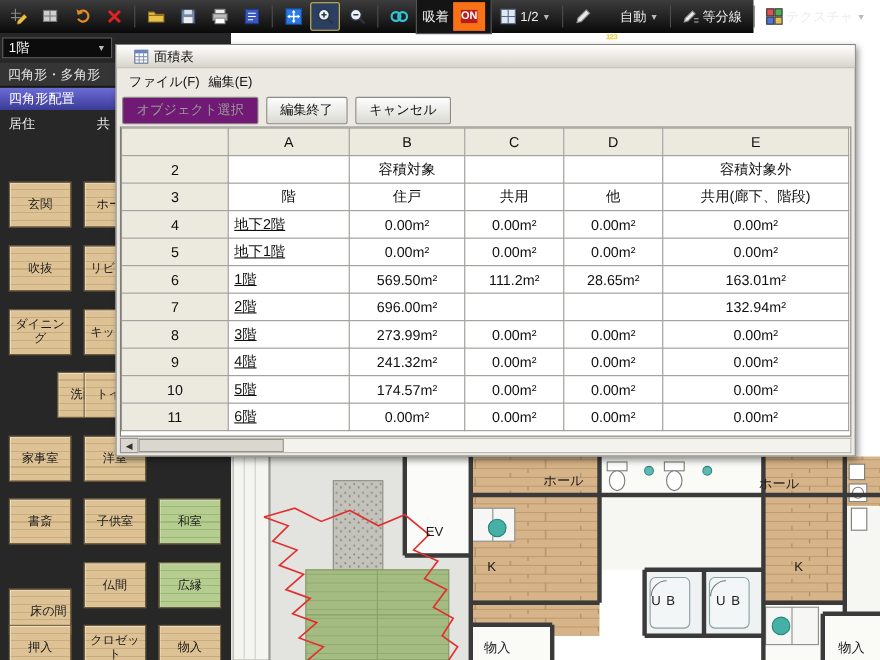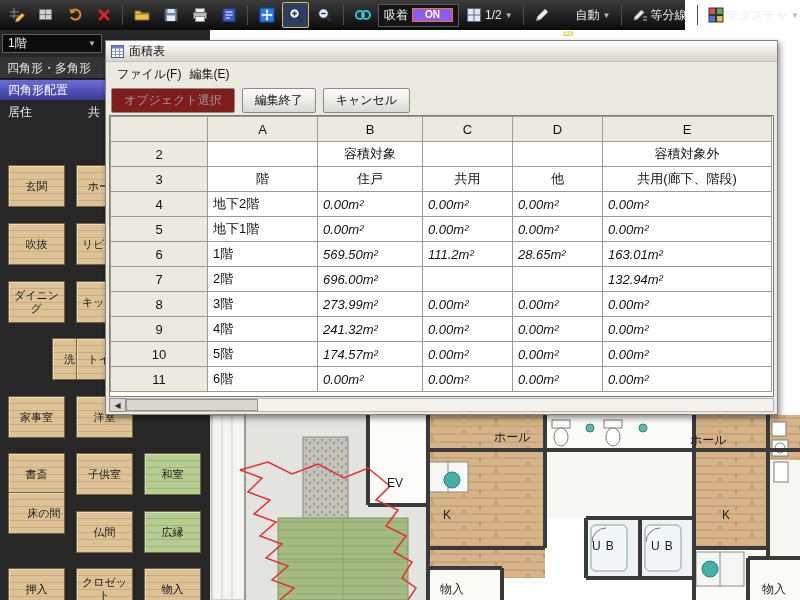--- a/index.html
+++ b/index.html
@@ -12,22 +12,22 @@
            gap:2px;padding:0 3px;z-index:40;}
   .tbtn{width:25px;height:24px;display:flex;align-items:center;justify-content:center;
         border:1px solid transparent;border-radius:2px;flex:0 0 auto;}
   .tbtn.active{background:#2c3f63;border:1px solid #d8c050;}
   .tsep{width:1px;height:20px;background:#4d4d4d;margin:0 3px;flex:0 0 auto;}
   .tgroup{display:flex;align-items:center;gap:3px;padding:2px 5px;flex:0 0 auto;}
   .tlabel{color:#ececec;font-size:12px;white-space:nowrap;}
   .caret{color:#b9b9b9;font-size:8px;}
   .snap-btn{display:flex;align-items:center;gap:4px;background:#141414;border:1px solid #5a5a5a;
             padding:2px 5px;flex:0 0 auto;}
-  .snap-on{background:#8b5cf6;border:1px solid #f97316;color:#fff;font-size:10px;
-           font-weight:bold;padding:1px 12px;line-height:1;}
+  .snap-on{background:#b91c1c;border:7px solid #f97316;color:#fff;font-size:10px;
+           font-weight:bold;padding:1px 0;line-height:1;}
   .num123{color:#e8d24a;font-size:13px;font-weight:bold;letter-spacing:-1px;margin-top:40px;}
 
   
   .sidebar{position:absolute;left:0;top:30px;width:210px;height:570px;background:#272727;z-index:10;}
   .floor-select{position:absolute;left:2px;top:4px;width:100px;height:19px;box-sizing:border-box;
                 background:#0c0c0c;border:1px solid #606060;color:#fff;font-size:12px;
                 display:flex;align-items:center;justify-content:space-between;padding:0 5px;}
   .side-tab{position:absolute;left:0;top:27px;width:210px;height:22px;box-sizing:border-box;
             background:#353535;border-bottom:1px solid #141414;color:#e3e3e3;font-size:12px;
             line-height:22px;padding-left:7px;}
@@ -45,39 +45,39 @@
   
   .canvas{position:absolute;left:0;top:30px;width:800px;height:570px;background:#fff;z-index:5;}
   .fp-label{position:absolute;color:#1c1c1c;font-size:12px;white-space:nowrap;}
   .fp-label.ub{letter-spacing:5px;}
 
   
   .area-window{position:absolute;left:105px;top:40px;width:673px;height:375px;box-sizing:border-box;
                background:#ece9e2;border:1px solid #84827e;box-shadow:2px 3px 6px rgba(0,0,0,.45);
                z-index:20;display:flex;flex-direction:column;}
   .titlebar{height:20px;flex:0 0 auto;background:linear-gradient(#ffffff,#d9d5cc);
-            display:flex;align-items:center;gap:5px;padding:0 5px;font-size:12px;color:#111;
+            display:flex;align-items:center;gap:5px;padding:0 16px;font-size:12px;color:#111;
             border-bottom:1px solid #c4c0b8;}
   .menubar{height:24px;flex:0 0 auto;display:flex;align-items:center;gap:4px;
            padding:0 9px;font-size:12px;color:#111;}
   .menu-item{padding:2px 2px;}
   .btnrow{height:28px;flex:0 0 auto;display:flex;align-items:center;gap:7px;padding:0 5px;}
   .wbtn{font-size:12px;color:#111;padding:3px 12px;background:linear-gradient(#fdfdfd,#dadad4);
         border:1px solid #8c8a84;border-radius:2px;white-space:nowrap;}
-  .wbtn.disabled{color:#9b9b97;background:#7f1d1d;}
+  .wbtn.disabled{color:#9b9b97;background:#701a75;}
   .table-wrap{flex:1;margin:1px 3px 0 3px;border:1px solid #7d7b76;background:#fff;overflow:hidden;}
   table.area{border-collapse:collapse;table-layout:fixed;font-size:13px;color:#101010;}
   table.area td{border:1px solid #9c9a95;height:25px;padding:0 5px;overflow:hidden;
                 white-space:nowrap;box-sizing:border-box;}
   td.corner,td.colhead,td.rownum{background:#eceade;}
   td.colhead{text-align:center;height:19px;}
   td.rownum{text-align:center;}
   td.center{text-align:center;}
-  td.num{text-align:left;padding-right:11px;font-style:italic;}
-  td.col-a{text-align:left;padding-left:6px;}
+  td.num{text-align:center;padding-right:11px;}
+  td.col-a{text-align:left;padding-left:6px;text-decoration:underline;}
   .hscroll{height:14px;flex:0 0 auto;display:flex;margin:1px 3px 2px 3px;}
   .scroll-btn{width:15px;background:#dad7d0;border:1px solid #94928c;font-size:8px;color:#333;
               display:flex;align-items:center;justify-content:center;}
   .scroll-track{flex:1;background:#f3f2ed;border:1px solid #b7b5af;border-left:none;position:relative;}
   .scroll-thumb{position:absolute;left:0;top:0;bottom:0;width:130px;background:#dad7d0;
                 border:1px solid #94928c;}
 </style>
 </head>
 <body>
 
@@ -181,21 +181,21 @@
         <div class="side-btn" style="left: 76px; top: 193px;">リビング</div>
         <div class="side-btn" style="left: 8px; top: 251px;">ダイニング</div>
         <div class="side-btn" style="left: 76px; top: 251px;">キッチン</div>
         <div class="side-btn" style="left: 8px; top: 308px; margin-left: 44px;">洗面室</div>
         <div class="side-btn" style="left: 76px; top: 308px;">トイレ</div>
         <div class="side-btn" style="left: 8px; top: 366px;">家事室</div>
         <div class="side-btn" style="left: 76px; top: 366px;">洋室</div>
         <div class="side-btn" style="left: 8px; top: 423px;">書斎</div>
         <div class="side-btn" style="left: 76px; top: 423px;">子供室</div>
         <div class="side-btn green" style="left: 144px; top: 423px;">和室</div>
-        <div class="side-btn" style="left: 8px; top: 462px; padding-left: 16px;">床の間</div>
+        <div class="side-btn" style="left: 8px; top: 505px; padding-left: 16px;">床の間</div>
         <div class="side-btn" style="left: 76px; top: 481px;">仏間</div>
         <div class="side-btn green" style="left: 144px; top: 481px;">広縁</div>
         <div class="side-btn" style="left: 8px; top: 538px;">押入</div>
         <div class="side-btn" style="left: 76px; top: 538px;">クロゼット</div>
         <div class="side-btn" style="left: 144px; top: 538px;">物入</div>
       </div>
   </div>
 
   <div class="area-window">
     <div class="titlebar">

